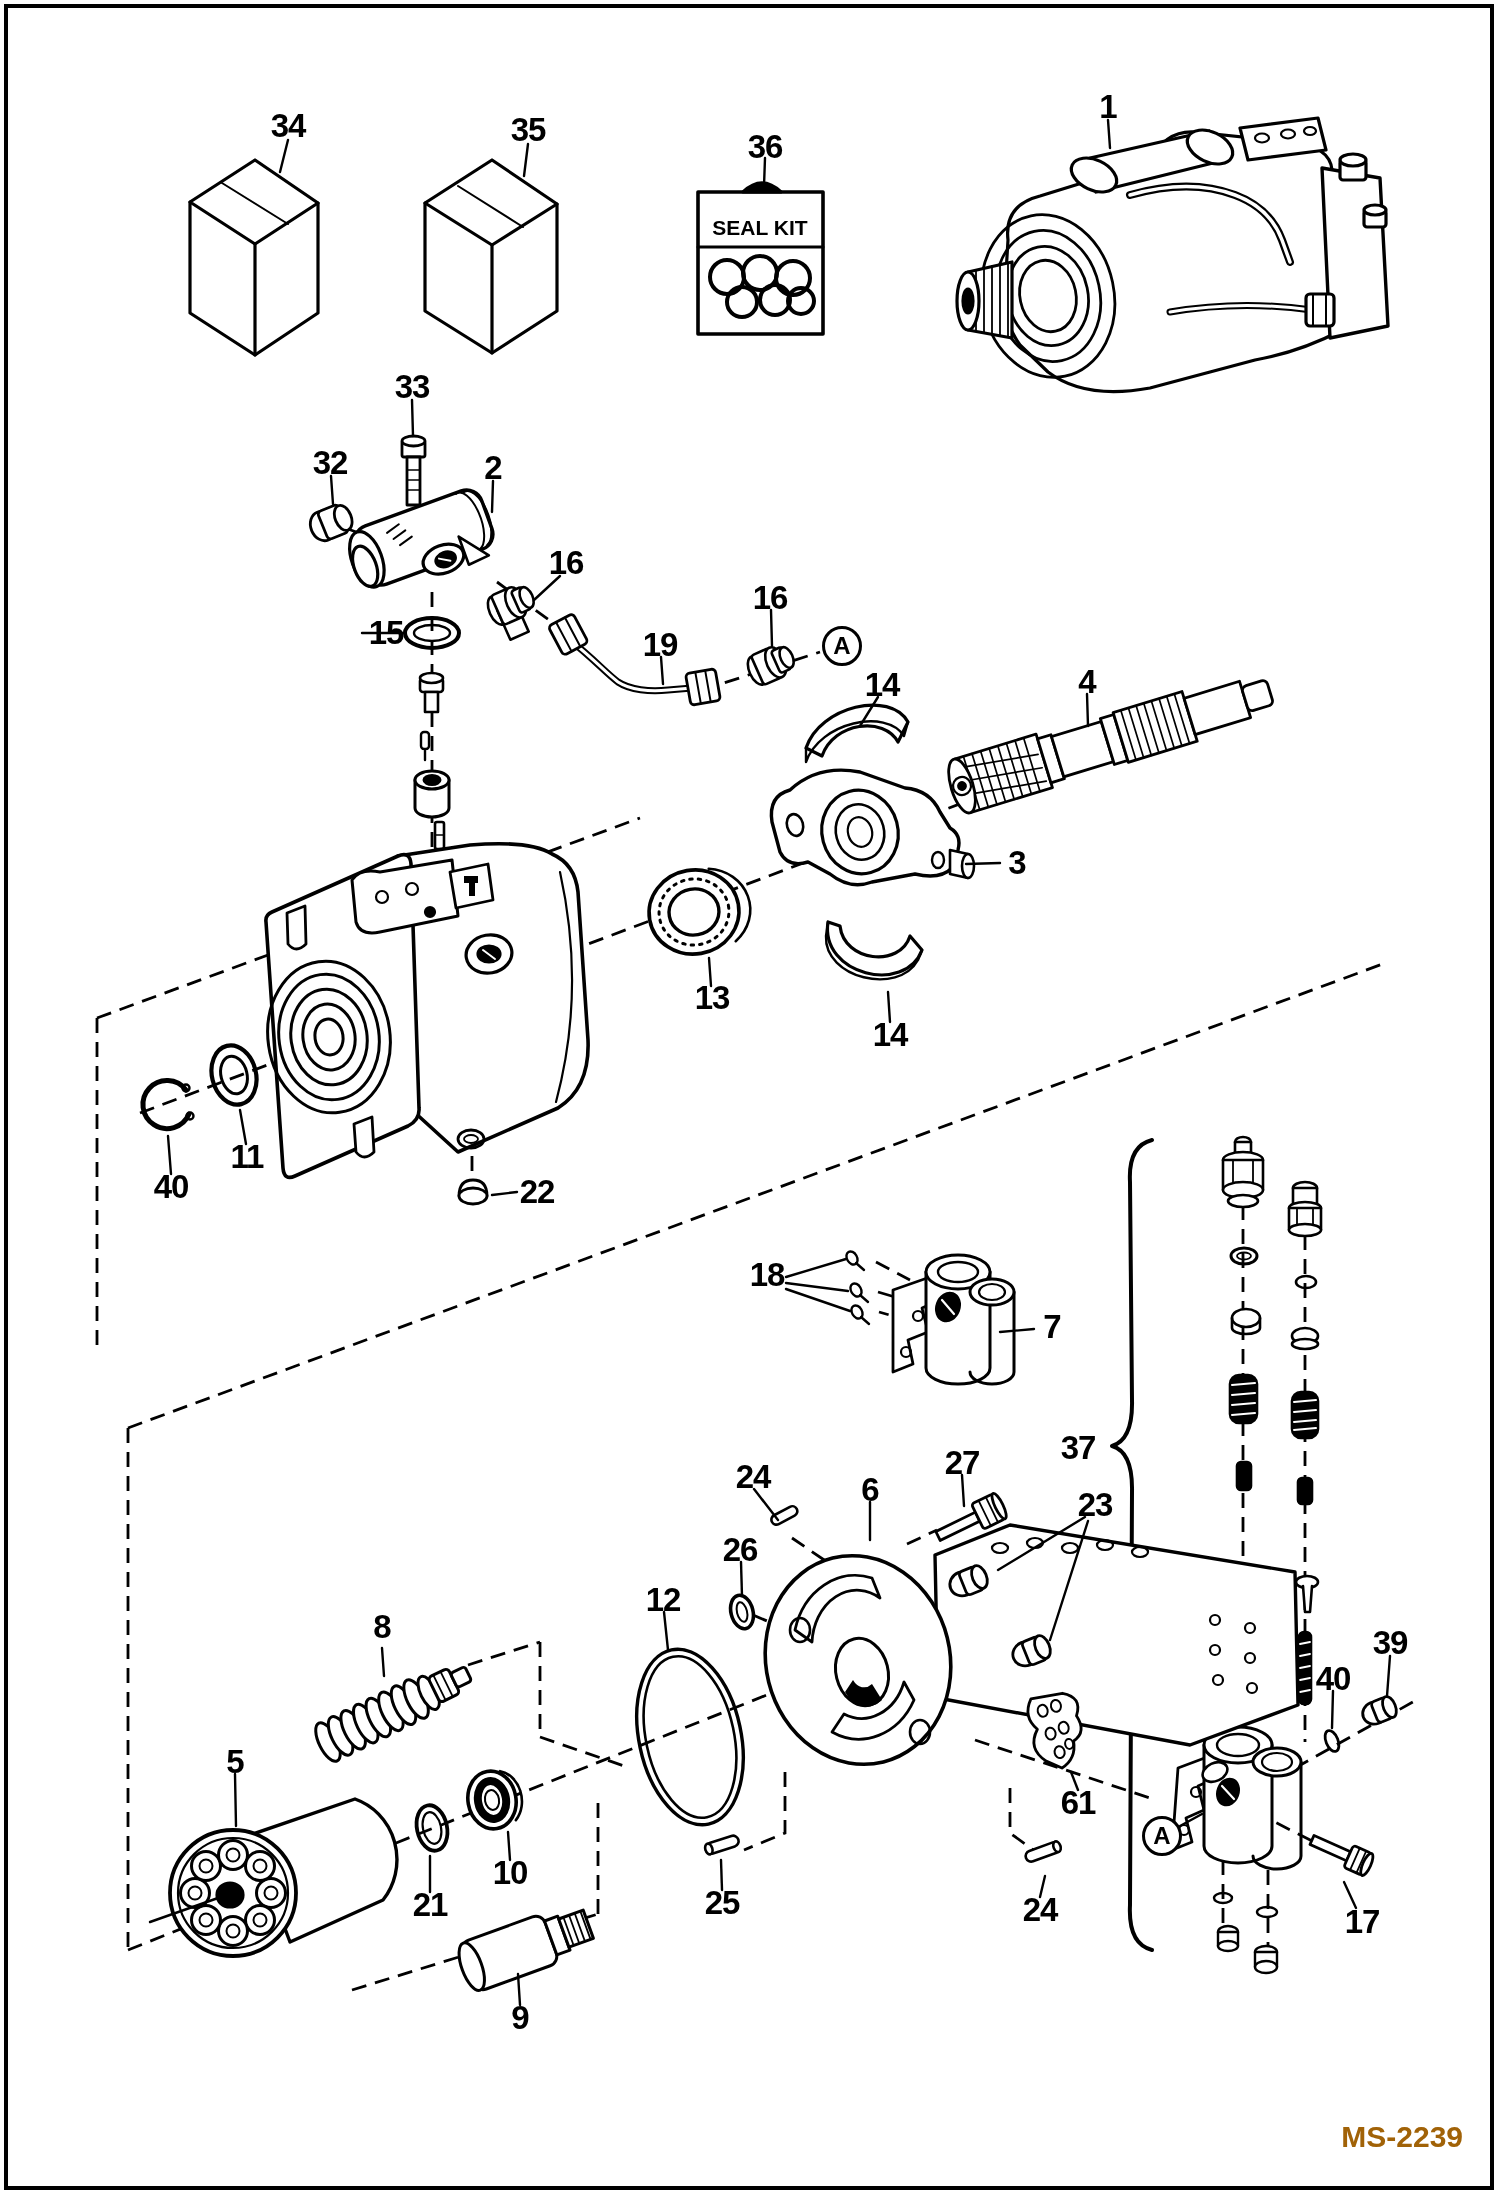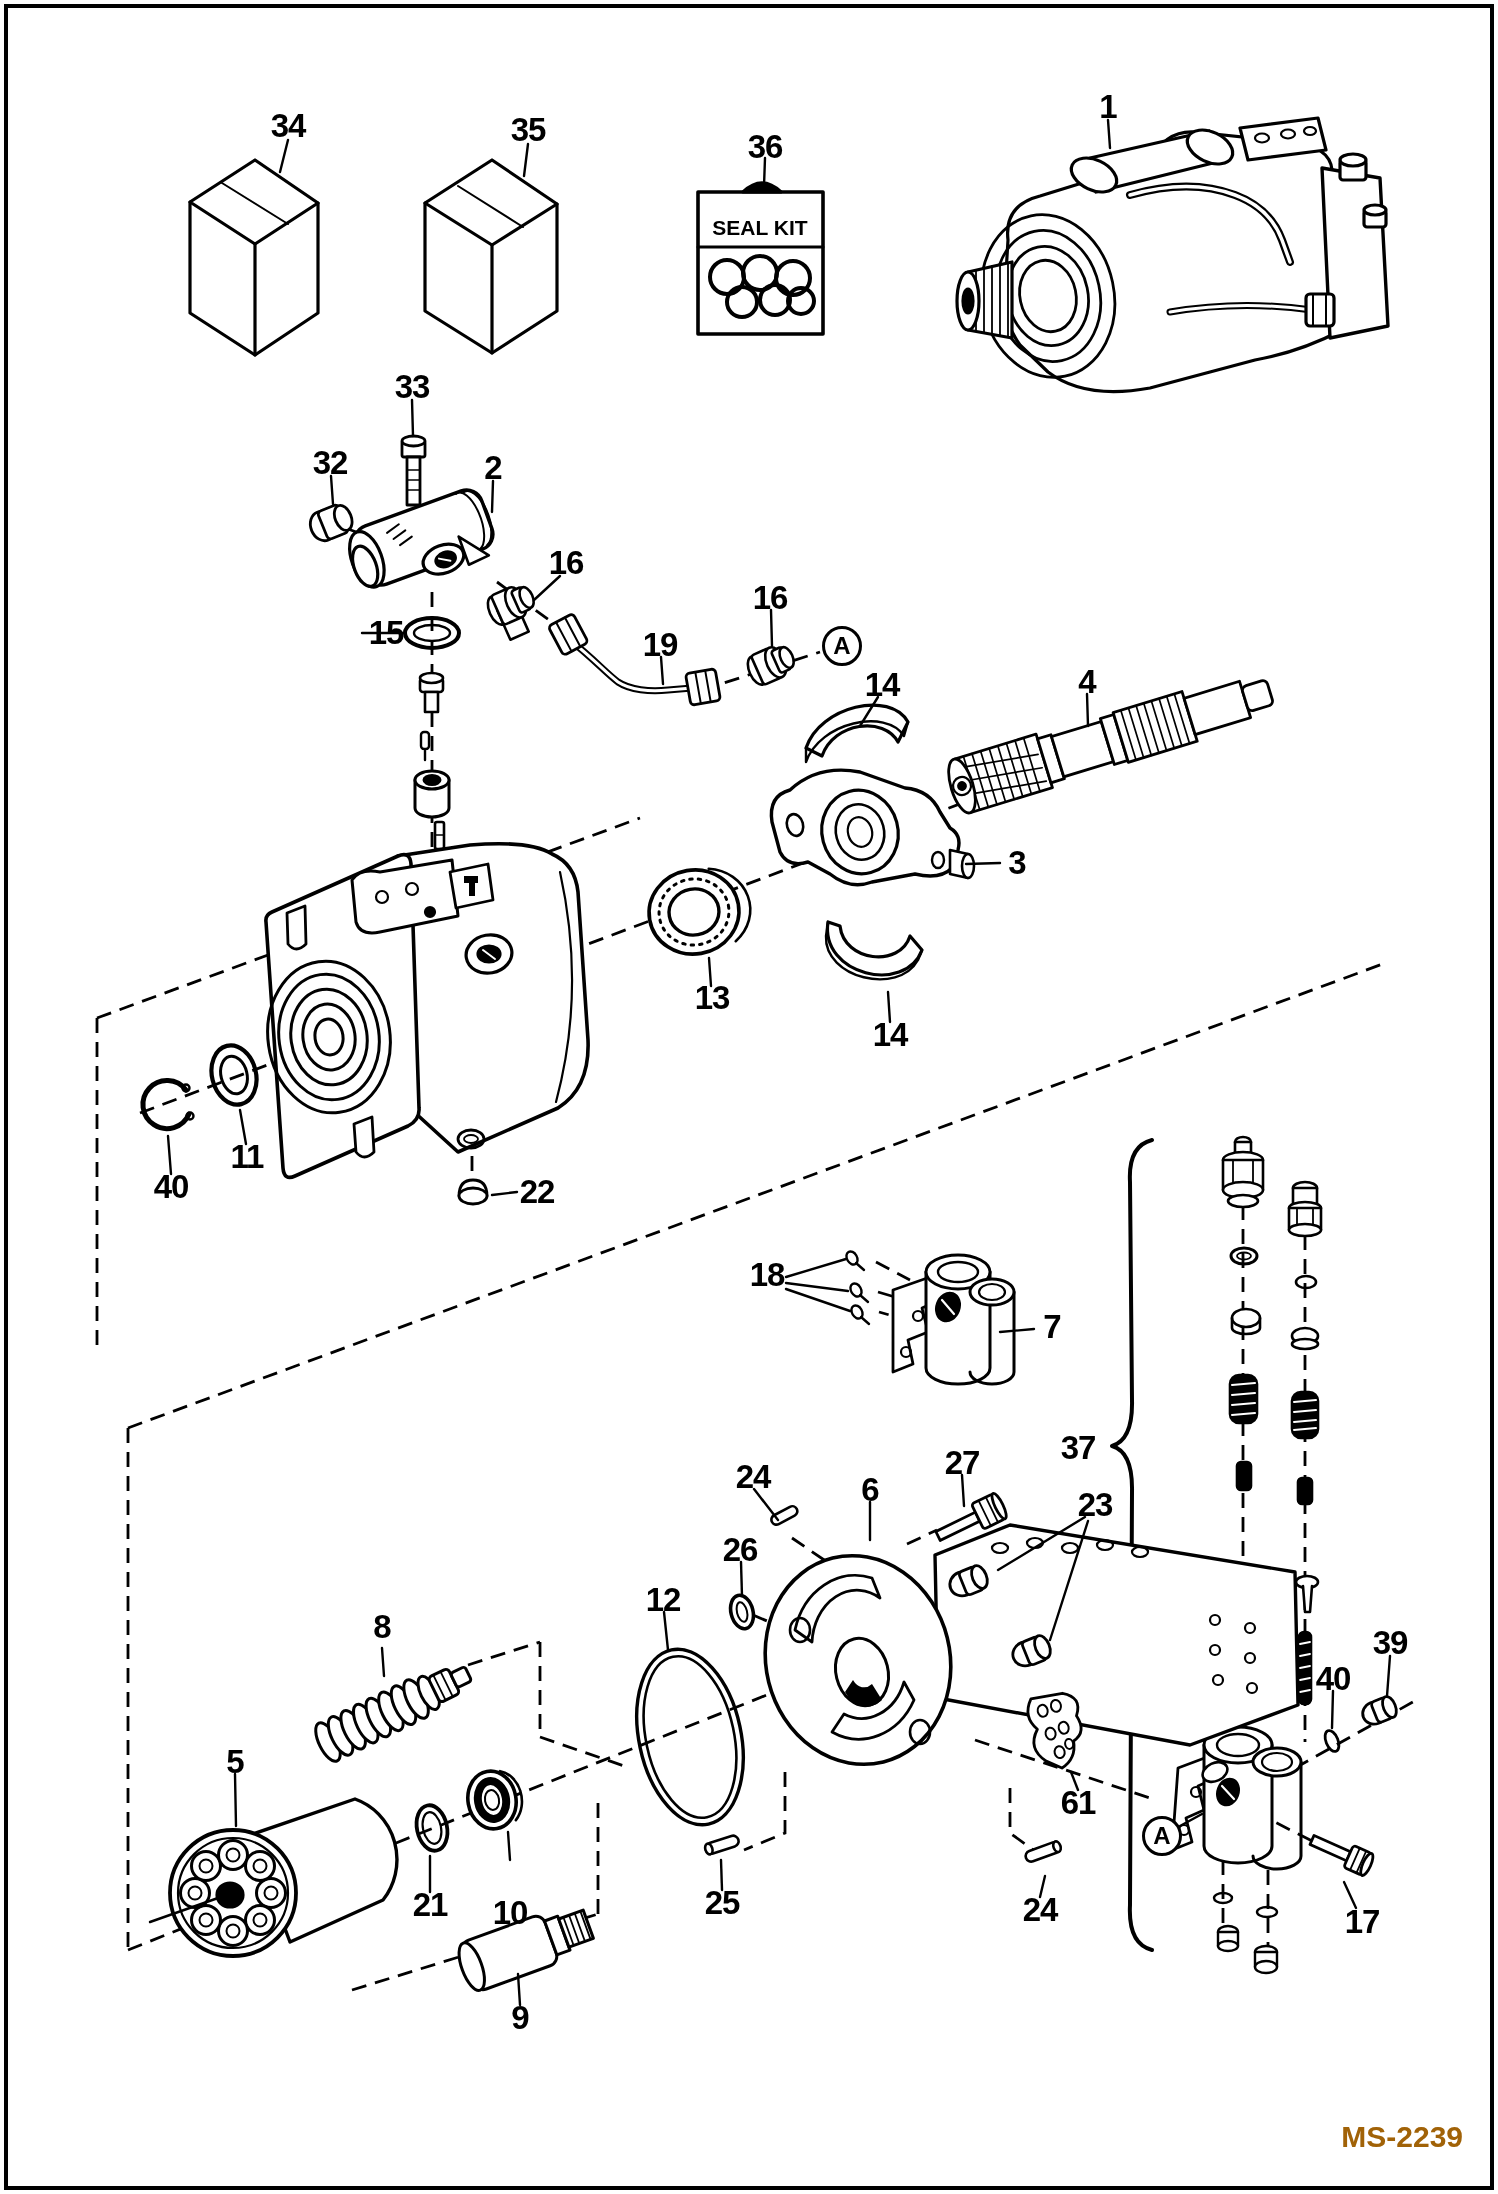--- a/index.html
+++ b/index.html
@@ -619,21 +619,21 @@
       <div class="callout" style="left: 1078px; top: 1448px;">37</div>
       <div class="callout" style="left: 753px; top: 1477px;">24</div>
       <div class="callout" style="left: 870px; top: 1490px;">6</div>
       <div class="callout" style="left: 962px; top: 1463px;">27</div>
       <div class="callout" style="left: 1095px; top: 1505px;">23</div>
       <div class="callout" style="left: 740px; top: 1550px;">26</div>
       <div class="callout" style="left: 663px; top: 1600px;">12</div>
       <div class="callout" style="left: 382px; top: 1627px;">8</div>
       <div class="callout" style="left: 235px; top: 1762px;">5</div>
       <div class="callout" style="left: 430px; top: 1905px;">21</div>
-      <div class="callout" style="left: 510px; top: 1873px; margin-top: 40px;">10</div>
+      <div class="callout" style="left: 510px; top: 1873px;">10</div>
       <div class="callout" style="left: 722px; top: 1903px;">25</div>
       <div class="callout" style="left: 520px; top: 2018px;">9</div>
       <div class="callout" style="left: 1078px; top: 1803px;">61</div>
       <div class="callout" style="left: 1040px; top: 1910px;">24</div>
       <div class="callout" style="left: 1390px; top: 1643px;">39</div>
       <div class="callout" style="left: 1333px; top: 1679px;">40</div>
       <div class="callout" style="left: 1362px; top: 1922px;">17</div>
     </div>
 <div style="position:absolute;left:0;top:0;width:100%;height:100%;">
       <div class="marker" style="left: 842px; top: 646px;">A</div>

